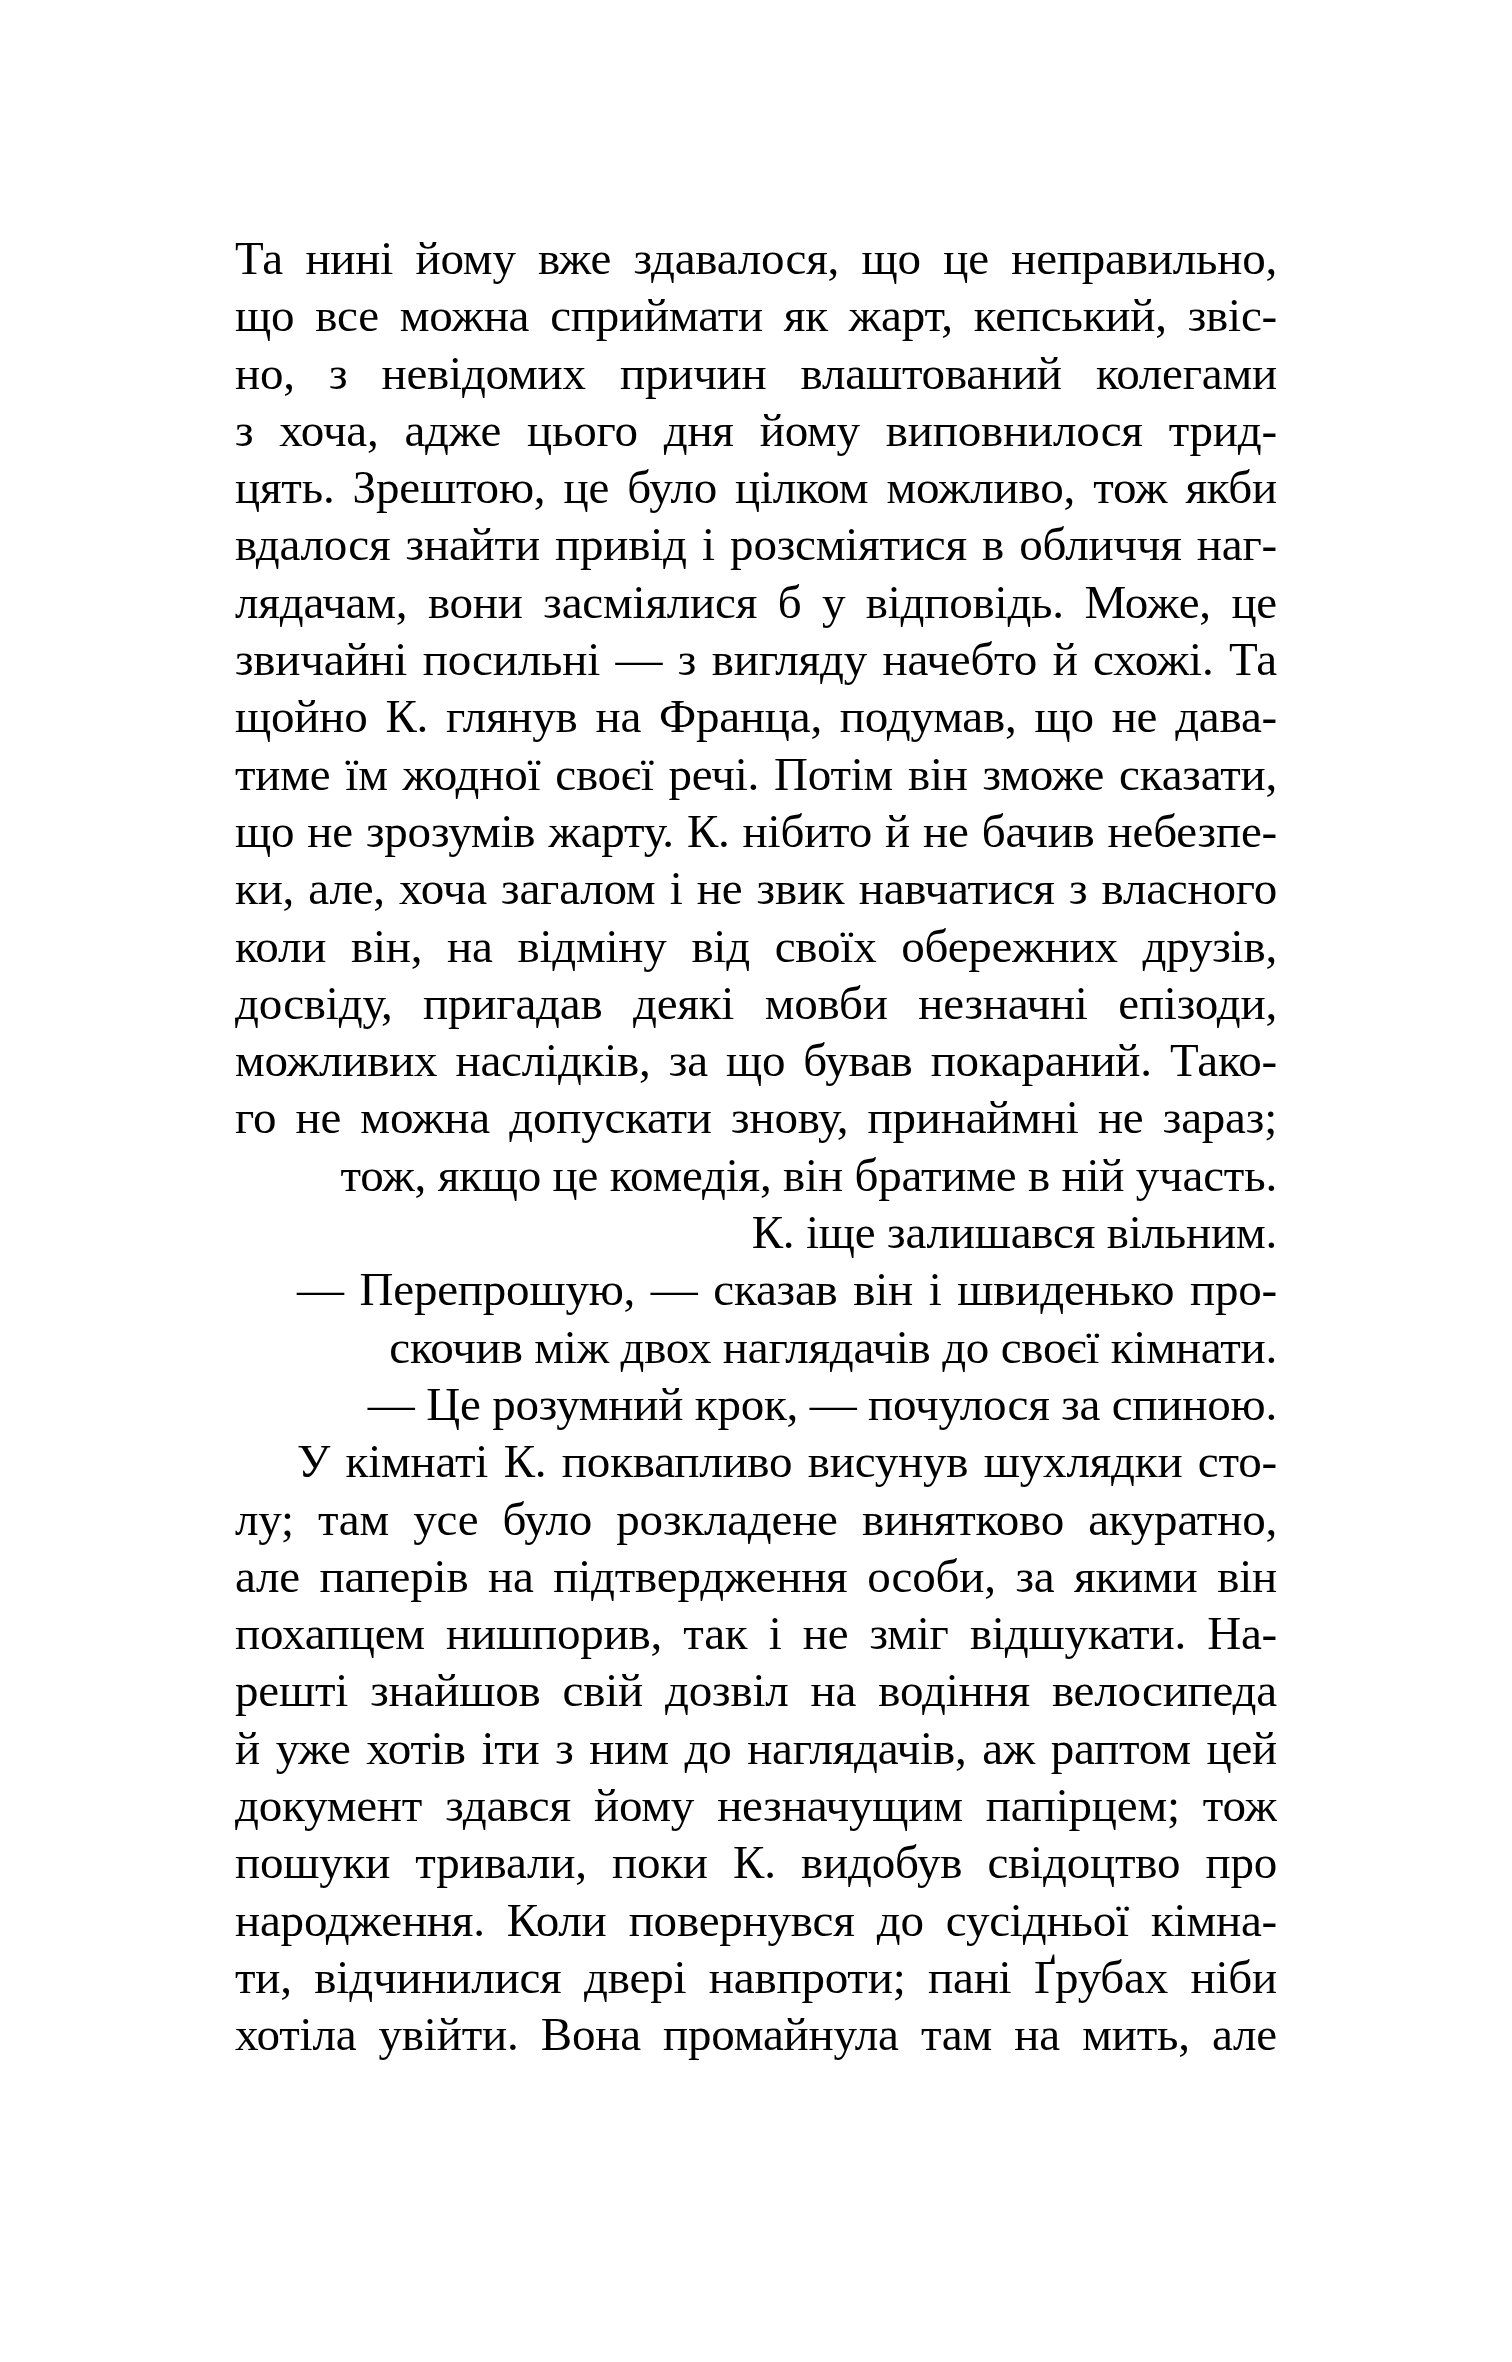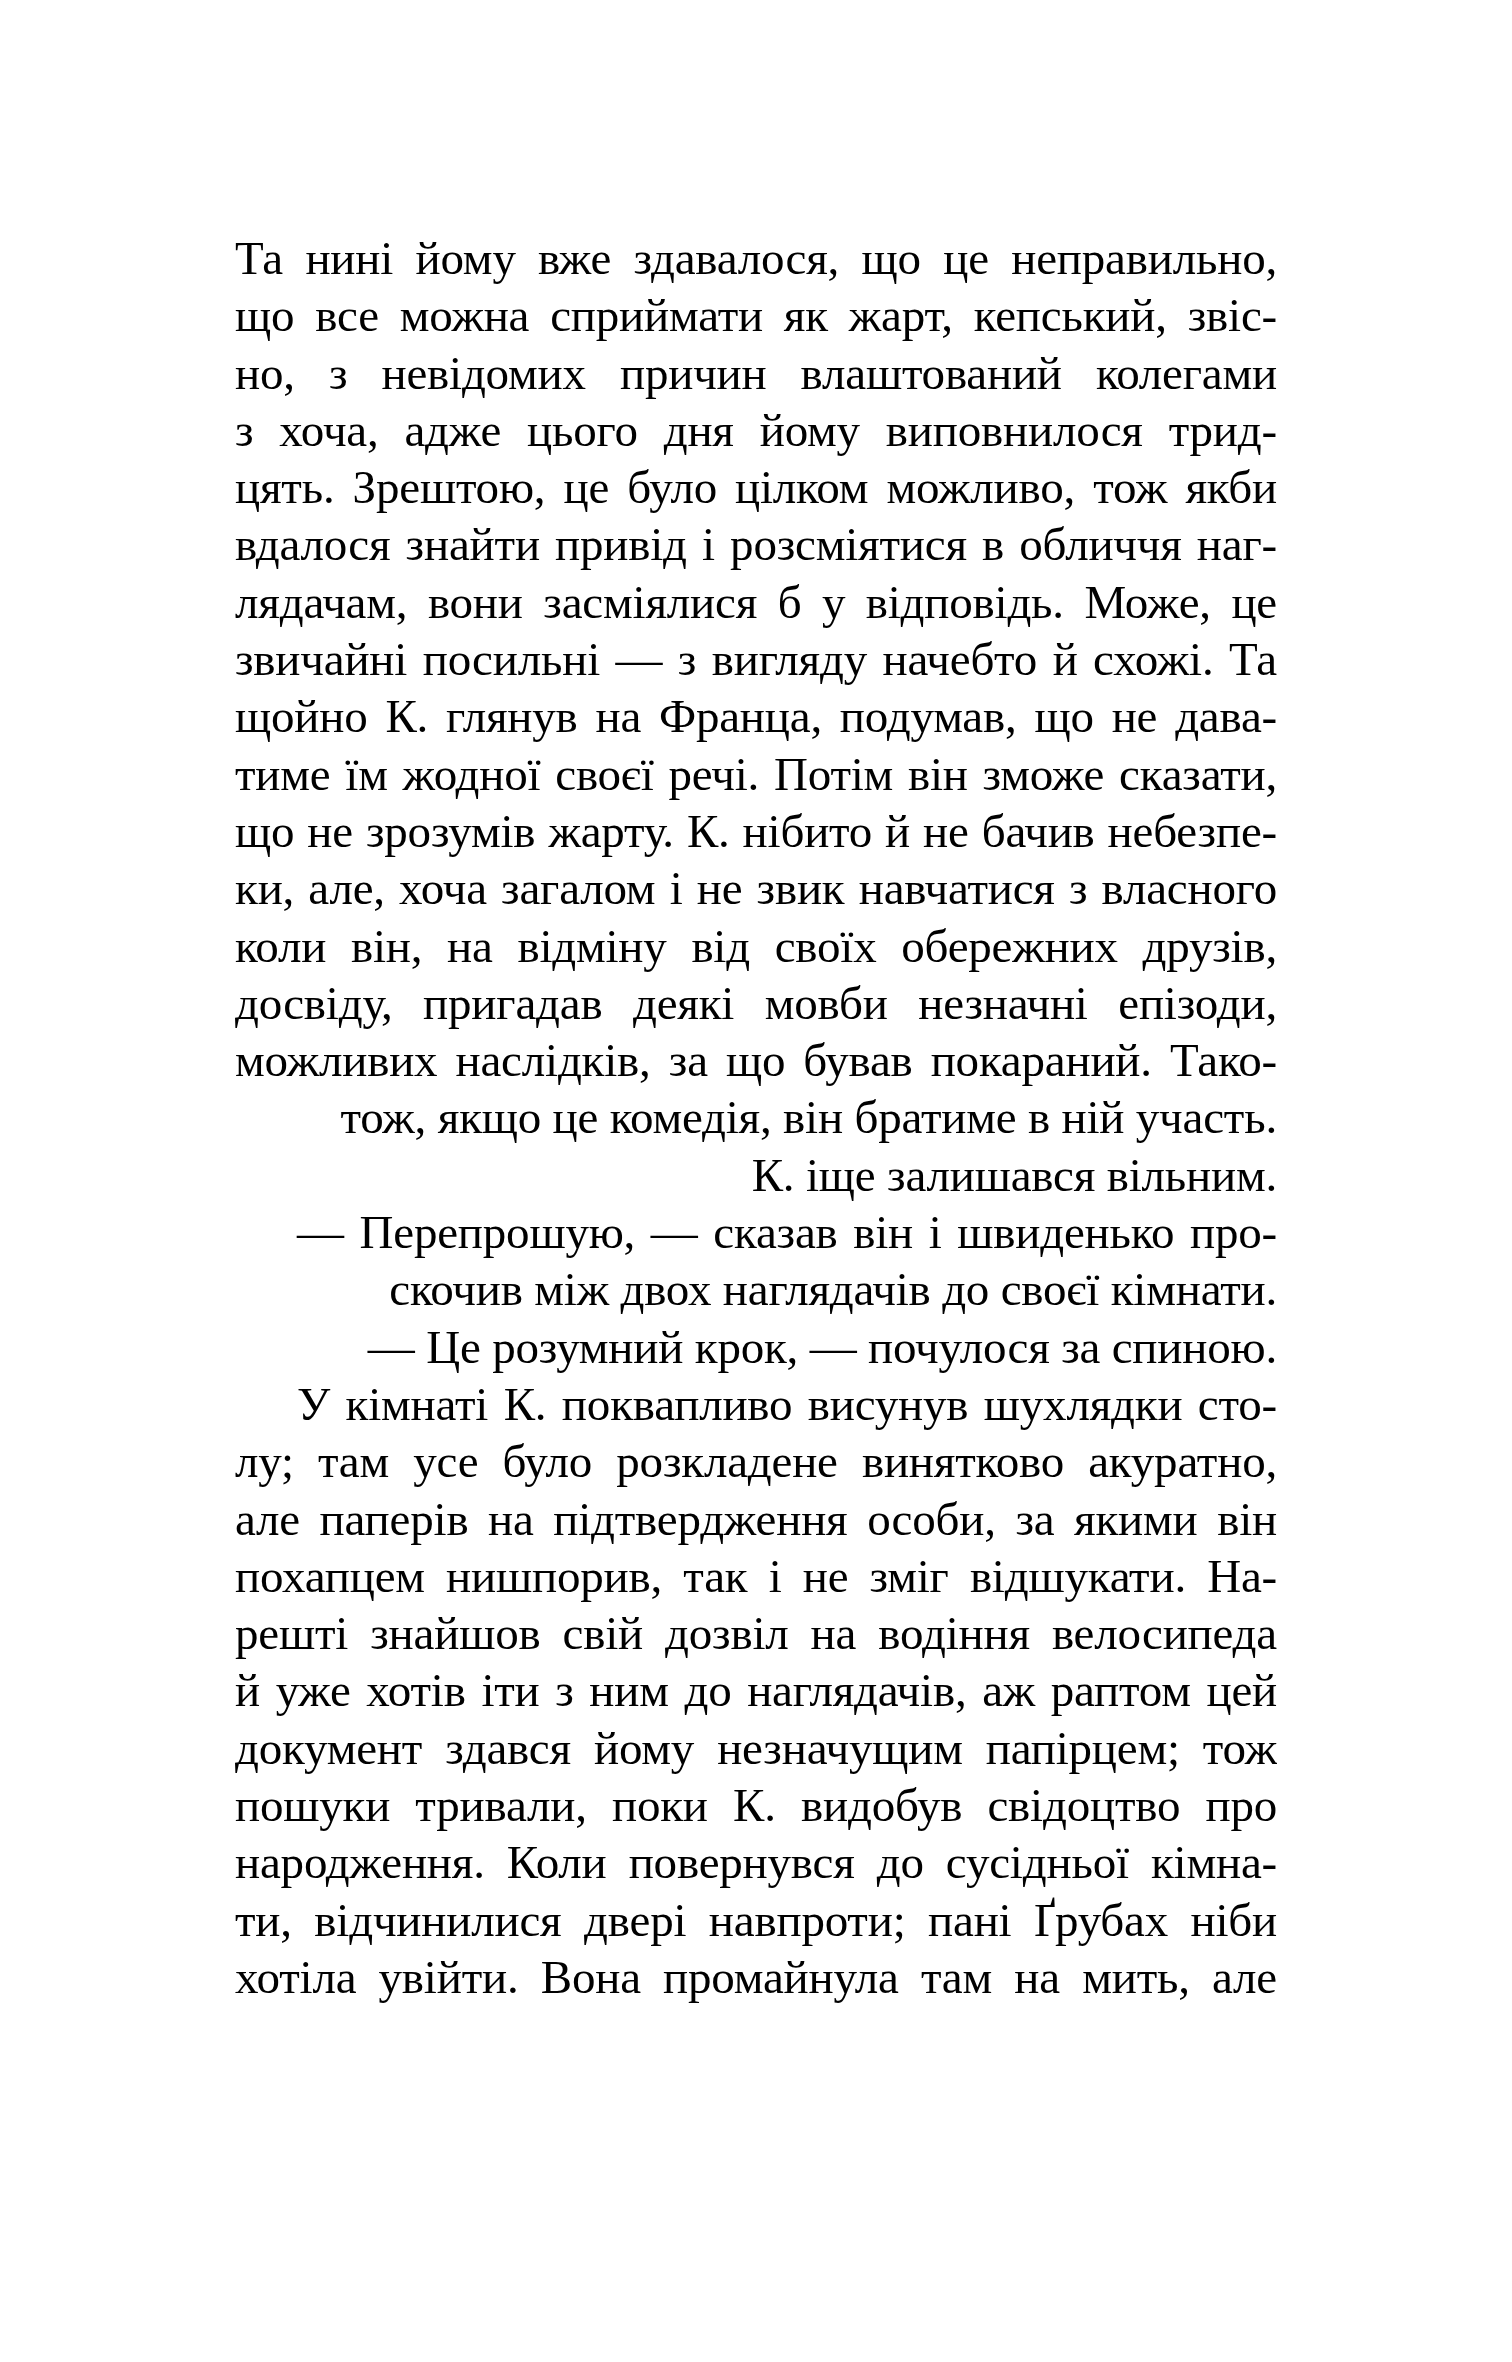--- a/index.html
+++ b/index.html
@@ -70,20 +70,21 @@
       <div class="line justify">вдалося знайти привід і розсміятися в обличчя наг-</div>
       <div class="line justify">лядачам, вони засміялися б у відповідь. Може, це</div>
       <div class="line justify">звичайні посильні — з вигляду начебто й схожі. Та</div>
       <div class="line justify">щойно К. глянув на Франца, подумав, що не дава-</div>
       <div class="line justify">тиме їм жодної своєї речі. Потім він зможе сказати,</div>
       <div class="line justify">що не зрозумів жарту. К. нібито й не бачив небезпе-</div>
       <div class="line justify">ки, але, хоча загалом і не звик навчатися з власного</div>
       <div class="line justify">коли він, на відміну від своїх обережних друзів,</div>
       <div class="line justify">досвіду, пригадав деякі мовби незначні епізоди,</div>
       <div class="line justify">можливих наслідків, за що бував покараний. Тако-</div>
+      <div class="line justify">го не можна допускати знову, принаймні не зараз;</div>
       <div class="line">тож, якщо це комедія, він братиме в ній участь.</div>
       <div class="line indent">К. іще залишався вільним.</div>
       <div class="line justify indent">— Перепрошую, — сказав він і швиденько про-</div>
       <div class="line">скочив між двох наглядачів до своєї кімнати.</div>
       <div class="line indent">— Це розумний крок, — почулося за спиною.</div>
       <div class="line justify indent">У кімнаті К. поквапливо висунув шухлядки сто-</div>
       <div class="line justify">лу; там усе було розкладене винятково акуратно,</div>
       <div class="line justify">але паперів на підтвердження особи, за якими він</div>
       <div class="line justify">похапцем нишпорив, так і не зміг відшукати. На-</div>
       <div class="line justify">решті знайшов свій дозвіл на водіння велосипеда</div>

